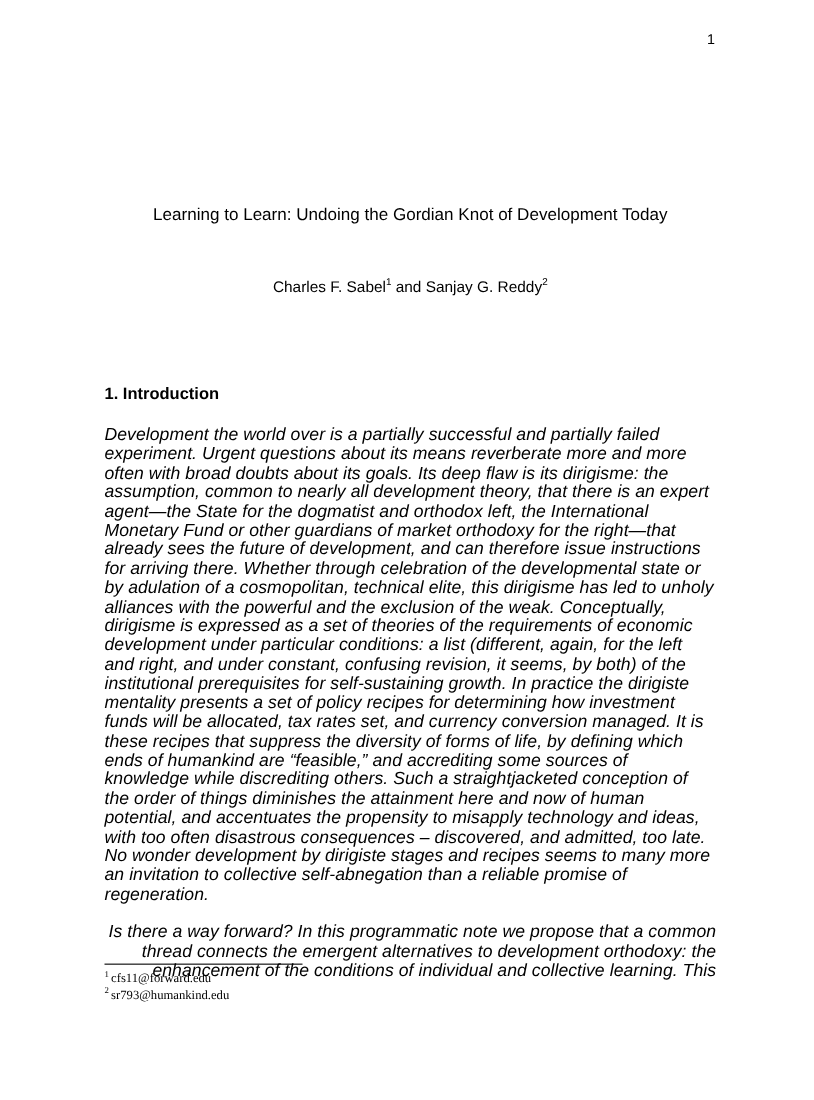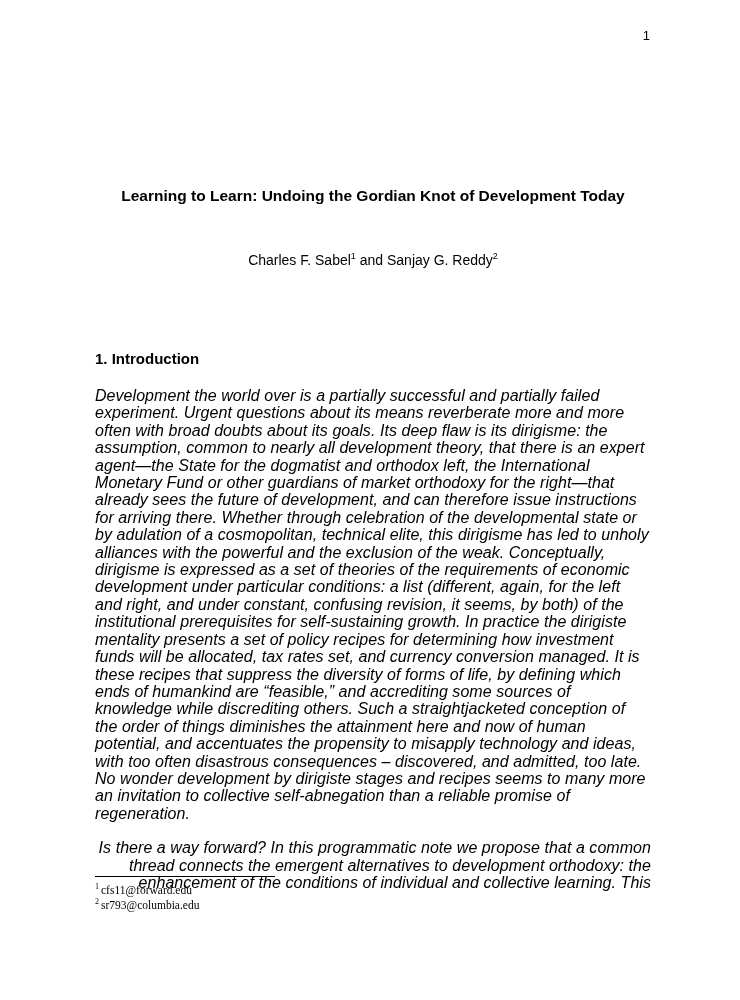--- a/index.html
+++ b/index.html
@@ -28,21 +28,21 @@
     top: 28px;
     right: 90px;
     font-size: 13px;
     color: #000000;
   }
   .paper-title {
     margin: 0;
     margin-top: 186px;
     text-align: center;
     font-size: 15.5px;
-    font-weight: bold;
+    font-weight: normal;
     line-height: 20px;
     color: #000000;
   }
   .authors {
     margin-top: 45px;
     text-align: center;
     font-size: 14px;
     line-height: 18px;
   }
   .authors sup {
@@ -114,16 +114,16 @@
 
     <p class="body-para">Development the world over is a partially successful and partially failed experiment.  Urgent questions about its means reverberate more and more often with broad doubts about its goals. Its deep flaw is its dirigisme: the assumption, common to nearly all development theory, that there is an expert agent—the State for the dogmatist and orthodox left, the International Monetary Fund or other guardians of market orthodoxy for the right—that already sees the future of development, and can therefore issue instructions for arriving there.   Whether through celebration of the developmental state or by adulation of a cosmopolitan, technical elite, this dirigisme has led to unholy alliances with the powerful and the exclusion of the weak.  Conceptually, dirigisme is expressed as a set of theories of the requirements of economic development under particular conditions: a list (different, again, for the left and right, and under constant, confusing revision, it seems, by both) of the institutional prerequisites for self-sustaining growth.  In practice the dirigiste mentality presents a set of policy recipes for determining how investment funds will be allocated, tax rates set, and currency conversion managed. It is these recipes that suppress the diversity of forms of life, by defining which ends of humankind are “feasible,” and accrediting some sources of knowledge while discrediting others.  Such a straightjacketed conception of the order of things diminishes the attainment here and now of human potential, and accentuates the propensity to misapply technology and ideas, with too often disastrous consequences – discovered, and admitted, too late.  No wonder development by dirigiste stages and recipes seems to many more an invitation to collective self-abnegation than a reliable promise of regeneration.</p>
 
     <p class="body-para">Is there a way forward? In this programmatic note we propose that a common thread connects the emergent alternatives to development orthodoxy:  the enhancement of the conditions of individual and collective learning. This</p>
 
   </div>
 
   <div class="footnote-block">
     <hr class="footnote-rule">
     <p class="footnote"><sup>1</sup><span>cfs11@forward.edu</span></p>
-    <p class="footnote"><sup>2</sup><span>sr793@columbia.edu</span></p>
+    <p class="footnote"><sup>2</sup><span>sr793@humankind.edu</span></p>
   </div>
 
 </div>
 
 </body></html>

